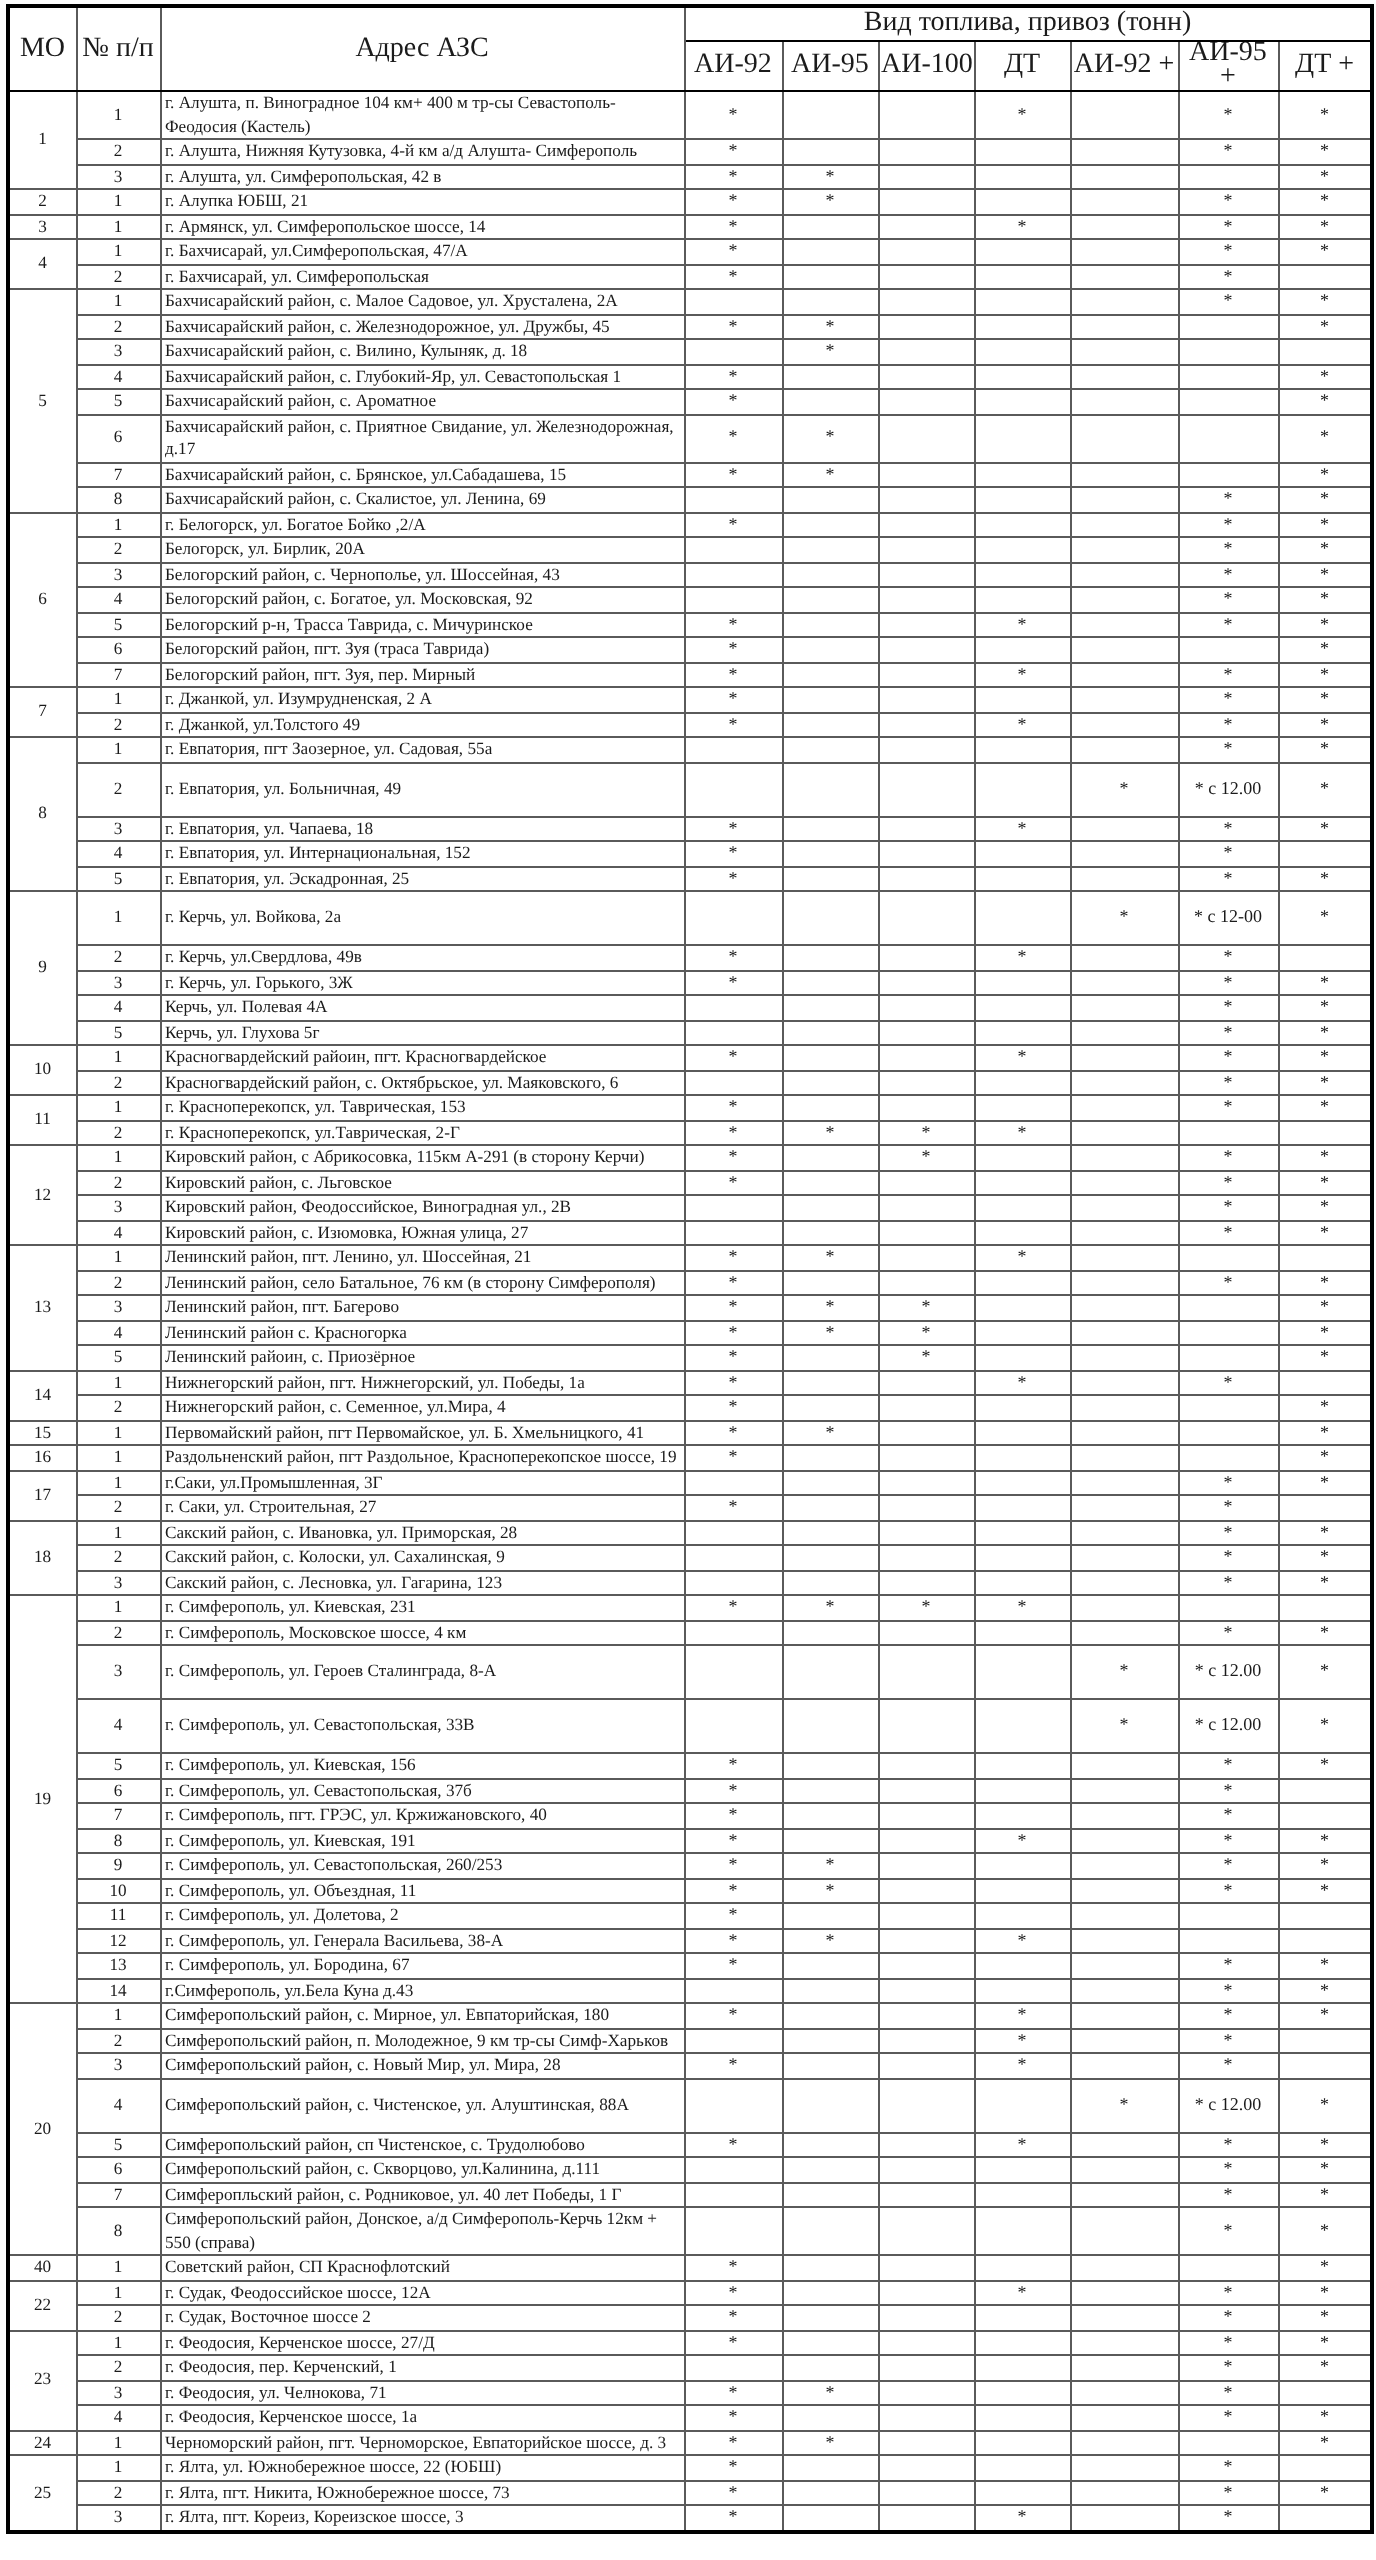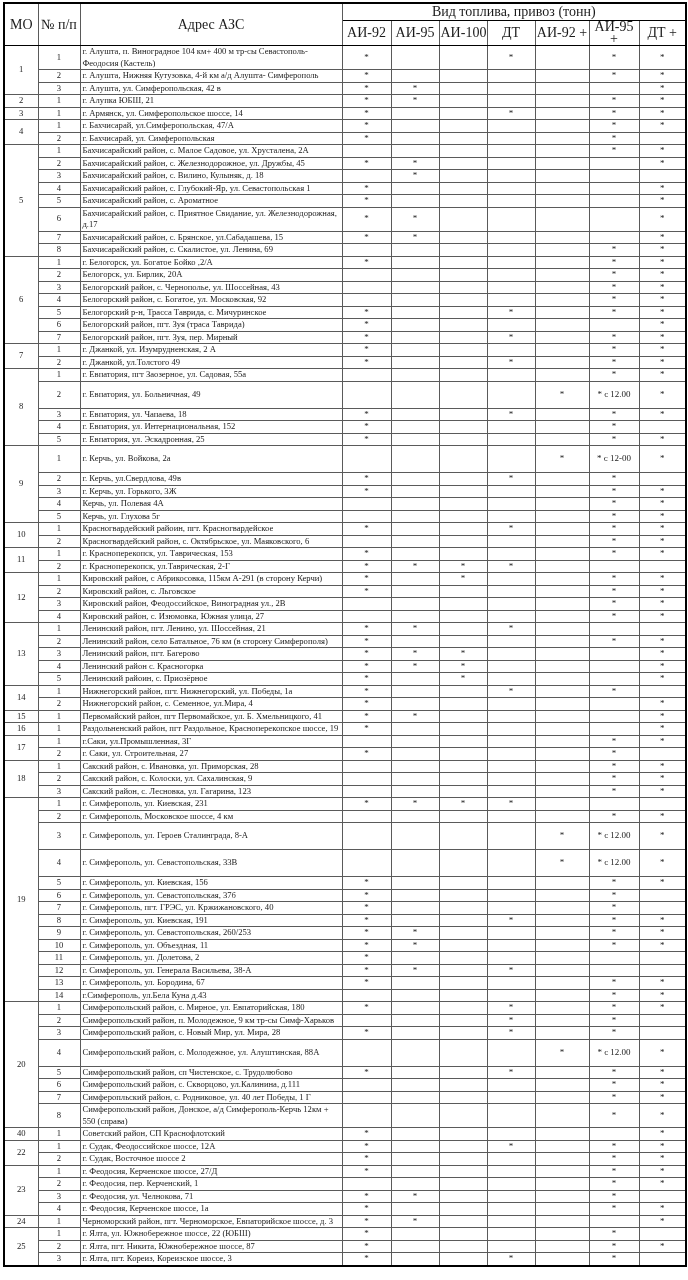--- a/index.html
+++ b/index.html
@@ -889,21 +889,21 @@
           <td class="fuel-cell">*</td>
           <td class="fuel-cell"></td>
           <td class="fuel-cell"></td>
           <td class="fuel-cell">*</td>
           <td class="fuel-cell plus-left"></td>
           <td class="fuel-cell">*</td>
           <td class="fuel-cell"></td>
         </tr>
         <tr class="tall">
           <td class="num-cell">4</td>
-          <td class="addr-cell">Симферопольский район, с. Молодежное, ул. Алуштинская, 88А</td>
+          <td class="addr-cell">Симферопольский район, с. Чистенское, ул. Алуштинская, 88А</td>
           <td class="fuel-cell"></td>
           <td class="fuel-cell"></td>
           <td class="fuel-cell"></td>
           <td class="fuel-cell"></td>
           <td class="fuel-cell plus-left">*</td>
           <td class="fuel-cell">* с 12.00</td>
           <td class="fuel-cell">*</td>
         </tr>
         <tr>
           <td class="num-cell">5</td>
@@ -1048,21 +1048,21 @@
           <td class="fuel-cell">*</td>
           <td class="fuel-cell"></td>
           <td class="fuel-cell"></td>
           <td class="fuel-cell"></td>
           <td class="fuel-cell plus-left"></td>
           <td class="fuel-cell">*</td>
           <td class="fuel-cell"></td>
         </tr>
         <tr>
           <td class="num-cell">2</td>
-          <td class="addr-cell">г. Ялта, пгт. Никита, Южнобережное шоссе, 87</td>
+          <td class="addr-cell">г. Ялта, пгт. Никита, Южнобережное шоссе, 73</td>
           <td class="fuel-cell">*</td>
           <td class="fuel-cell"></td>
           <td class="fuel-cell"></td>
           <td class="fuel-cell"></td>
           <td class="fuel-cell plus-left"></td>
           <td class="fuel-cell">*</td>
           <td class="fuel-cell">*</td>
         </tr>
         <tr>
           <td class="num-cell">3</td>

